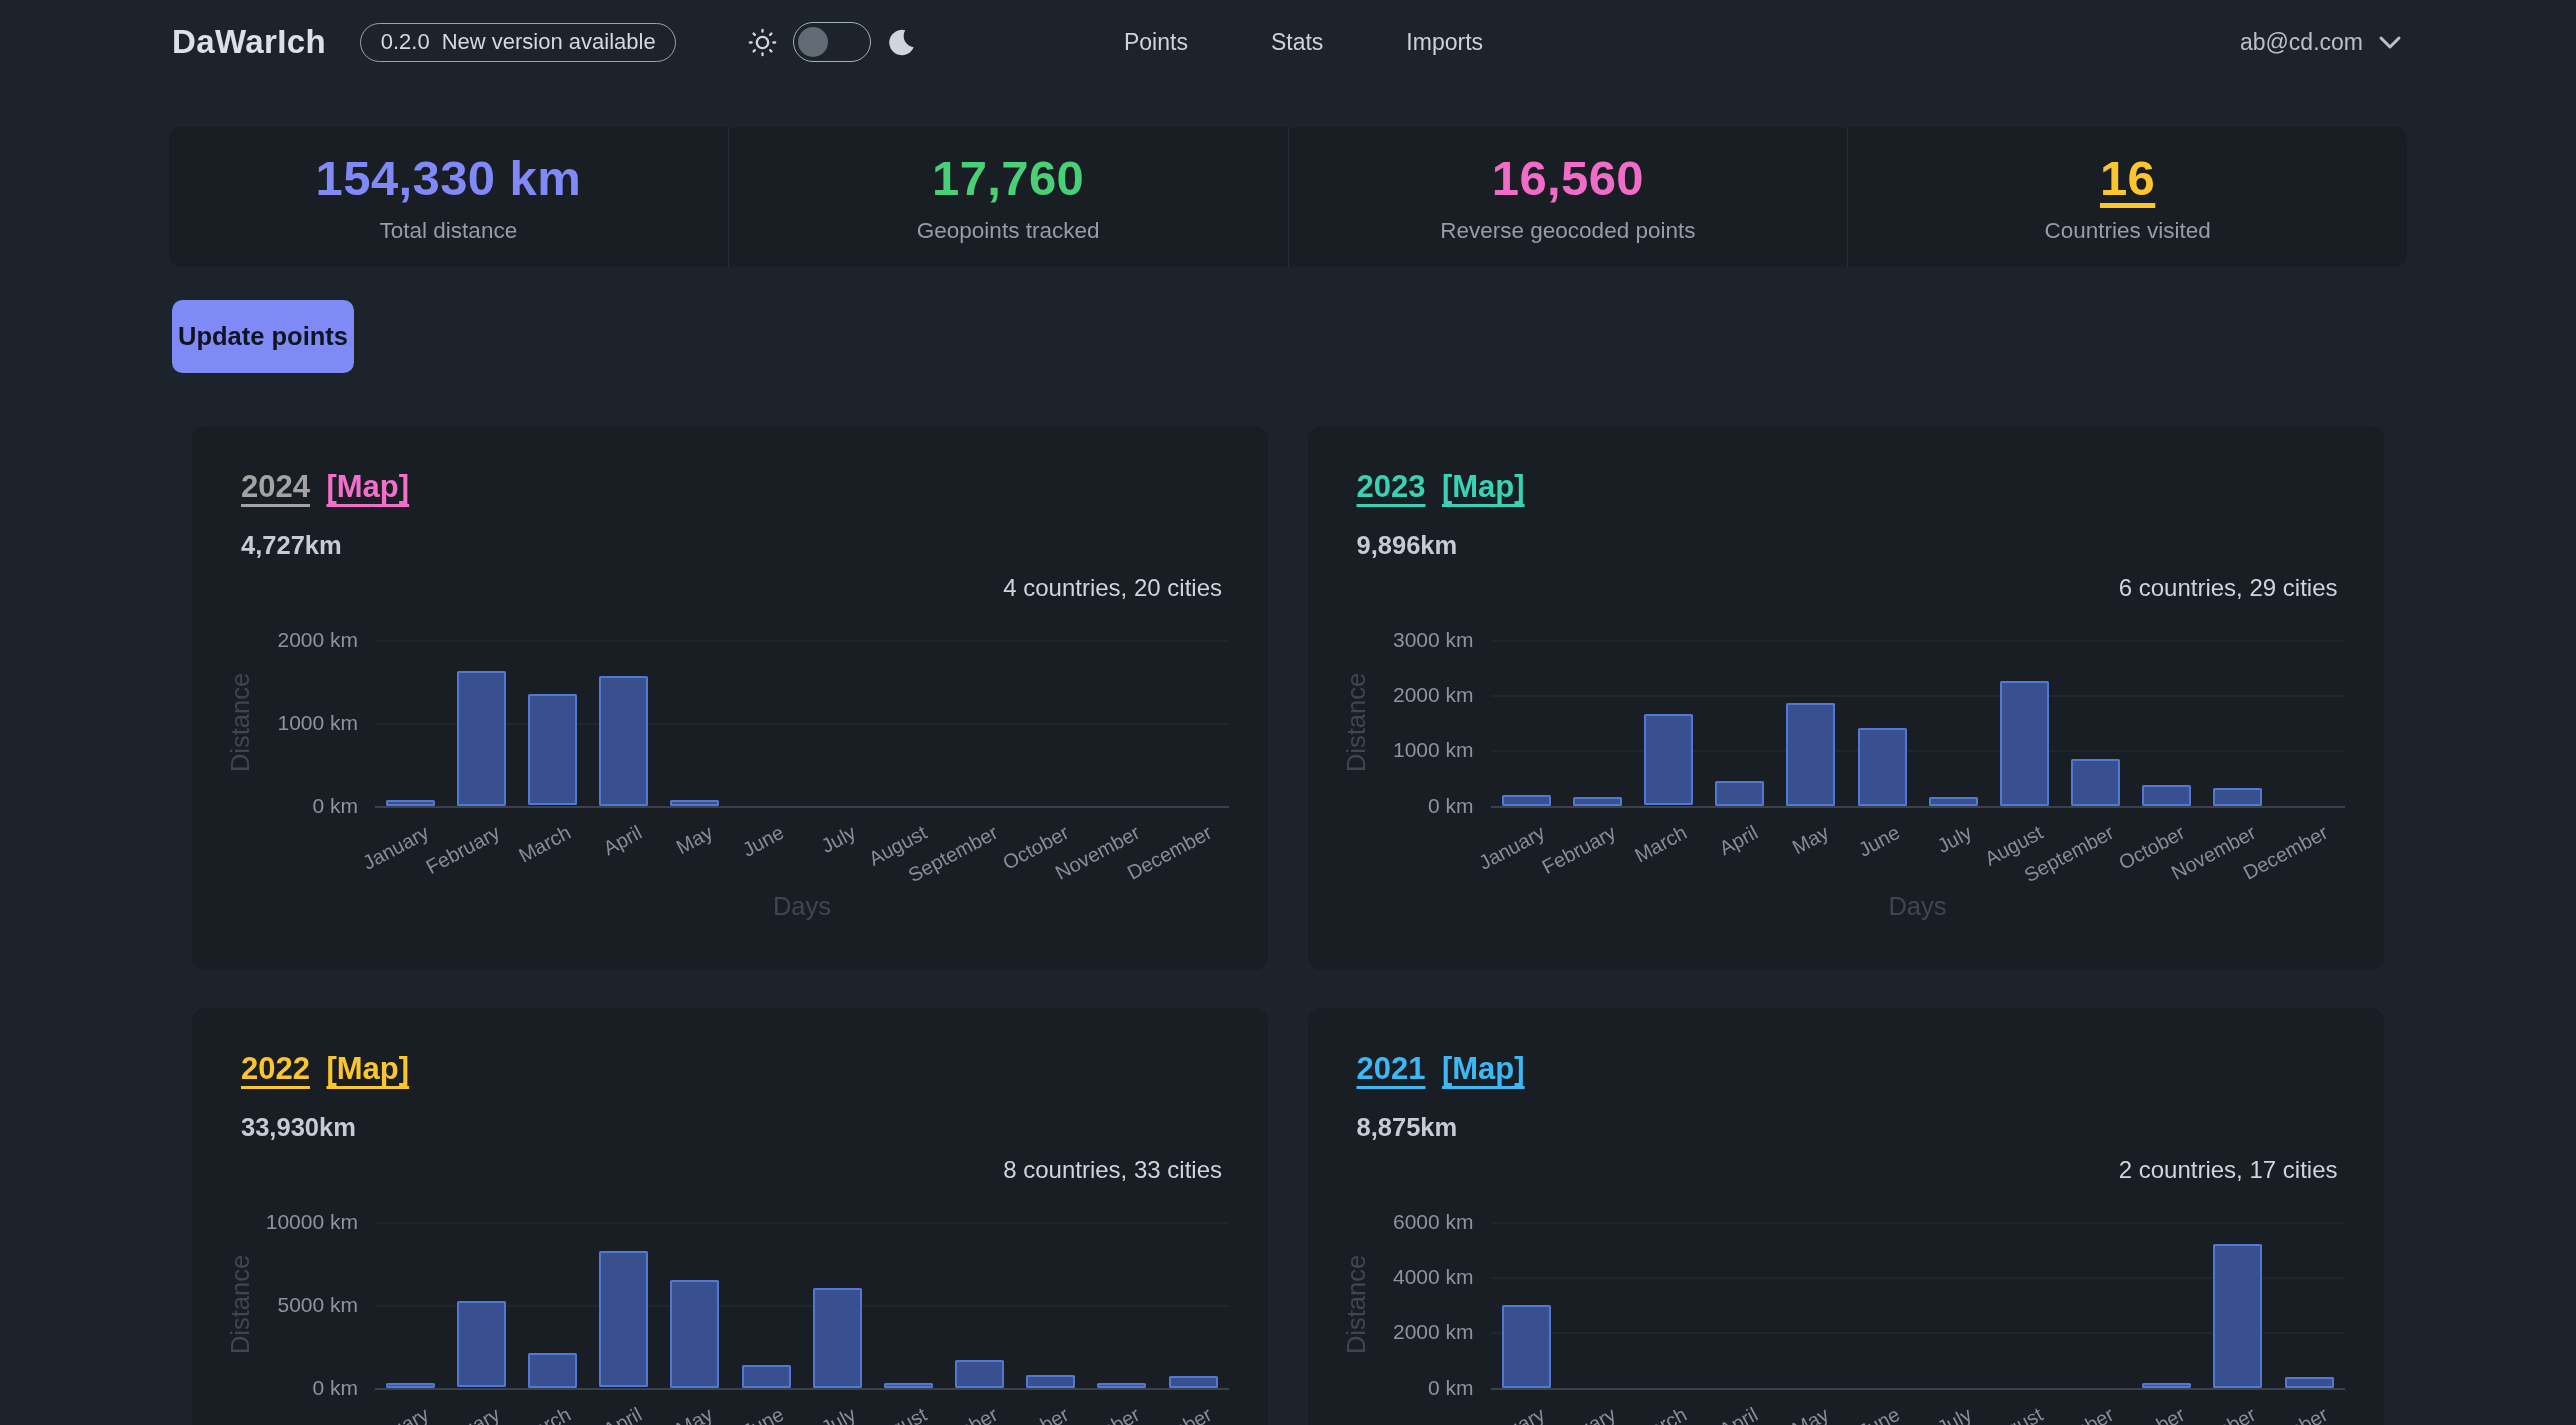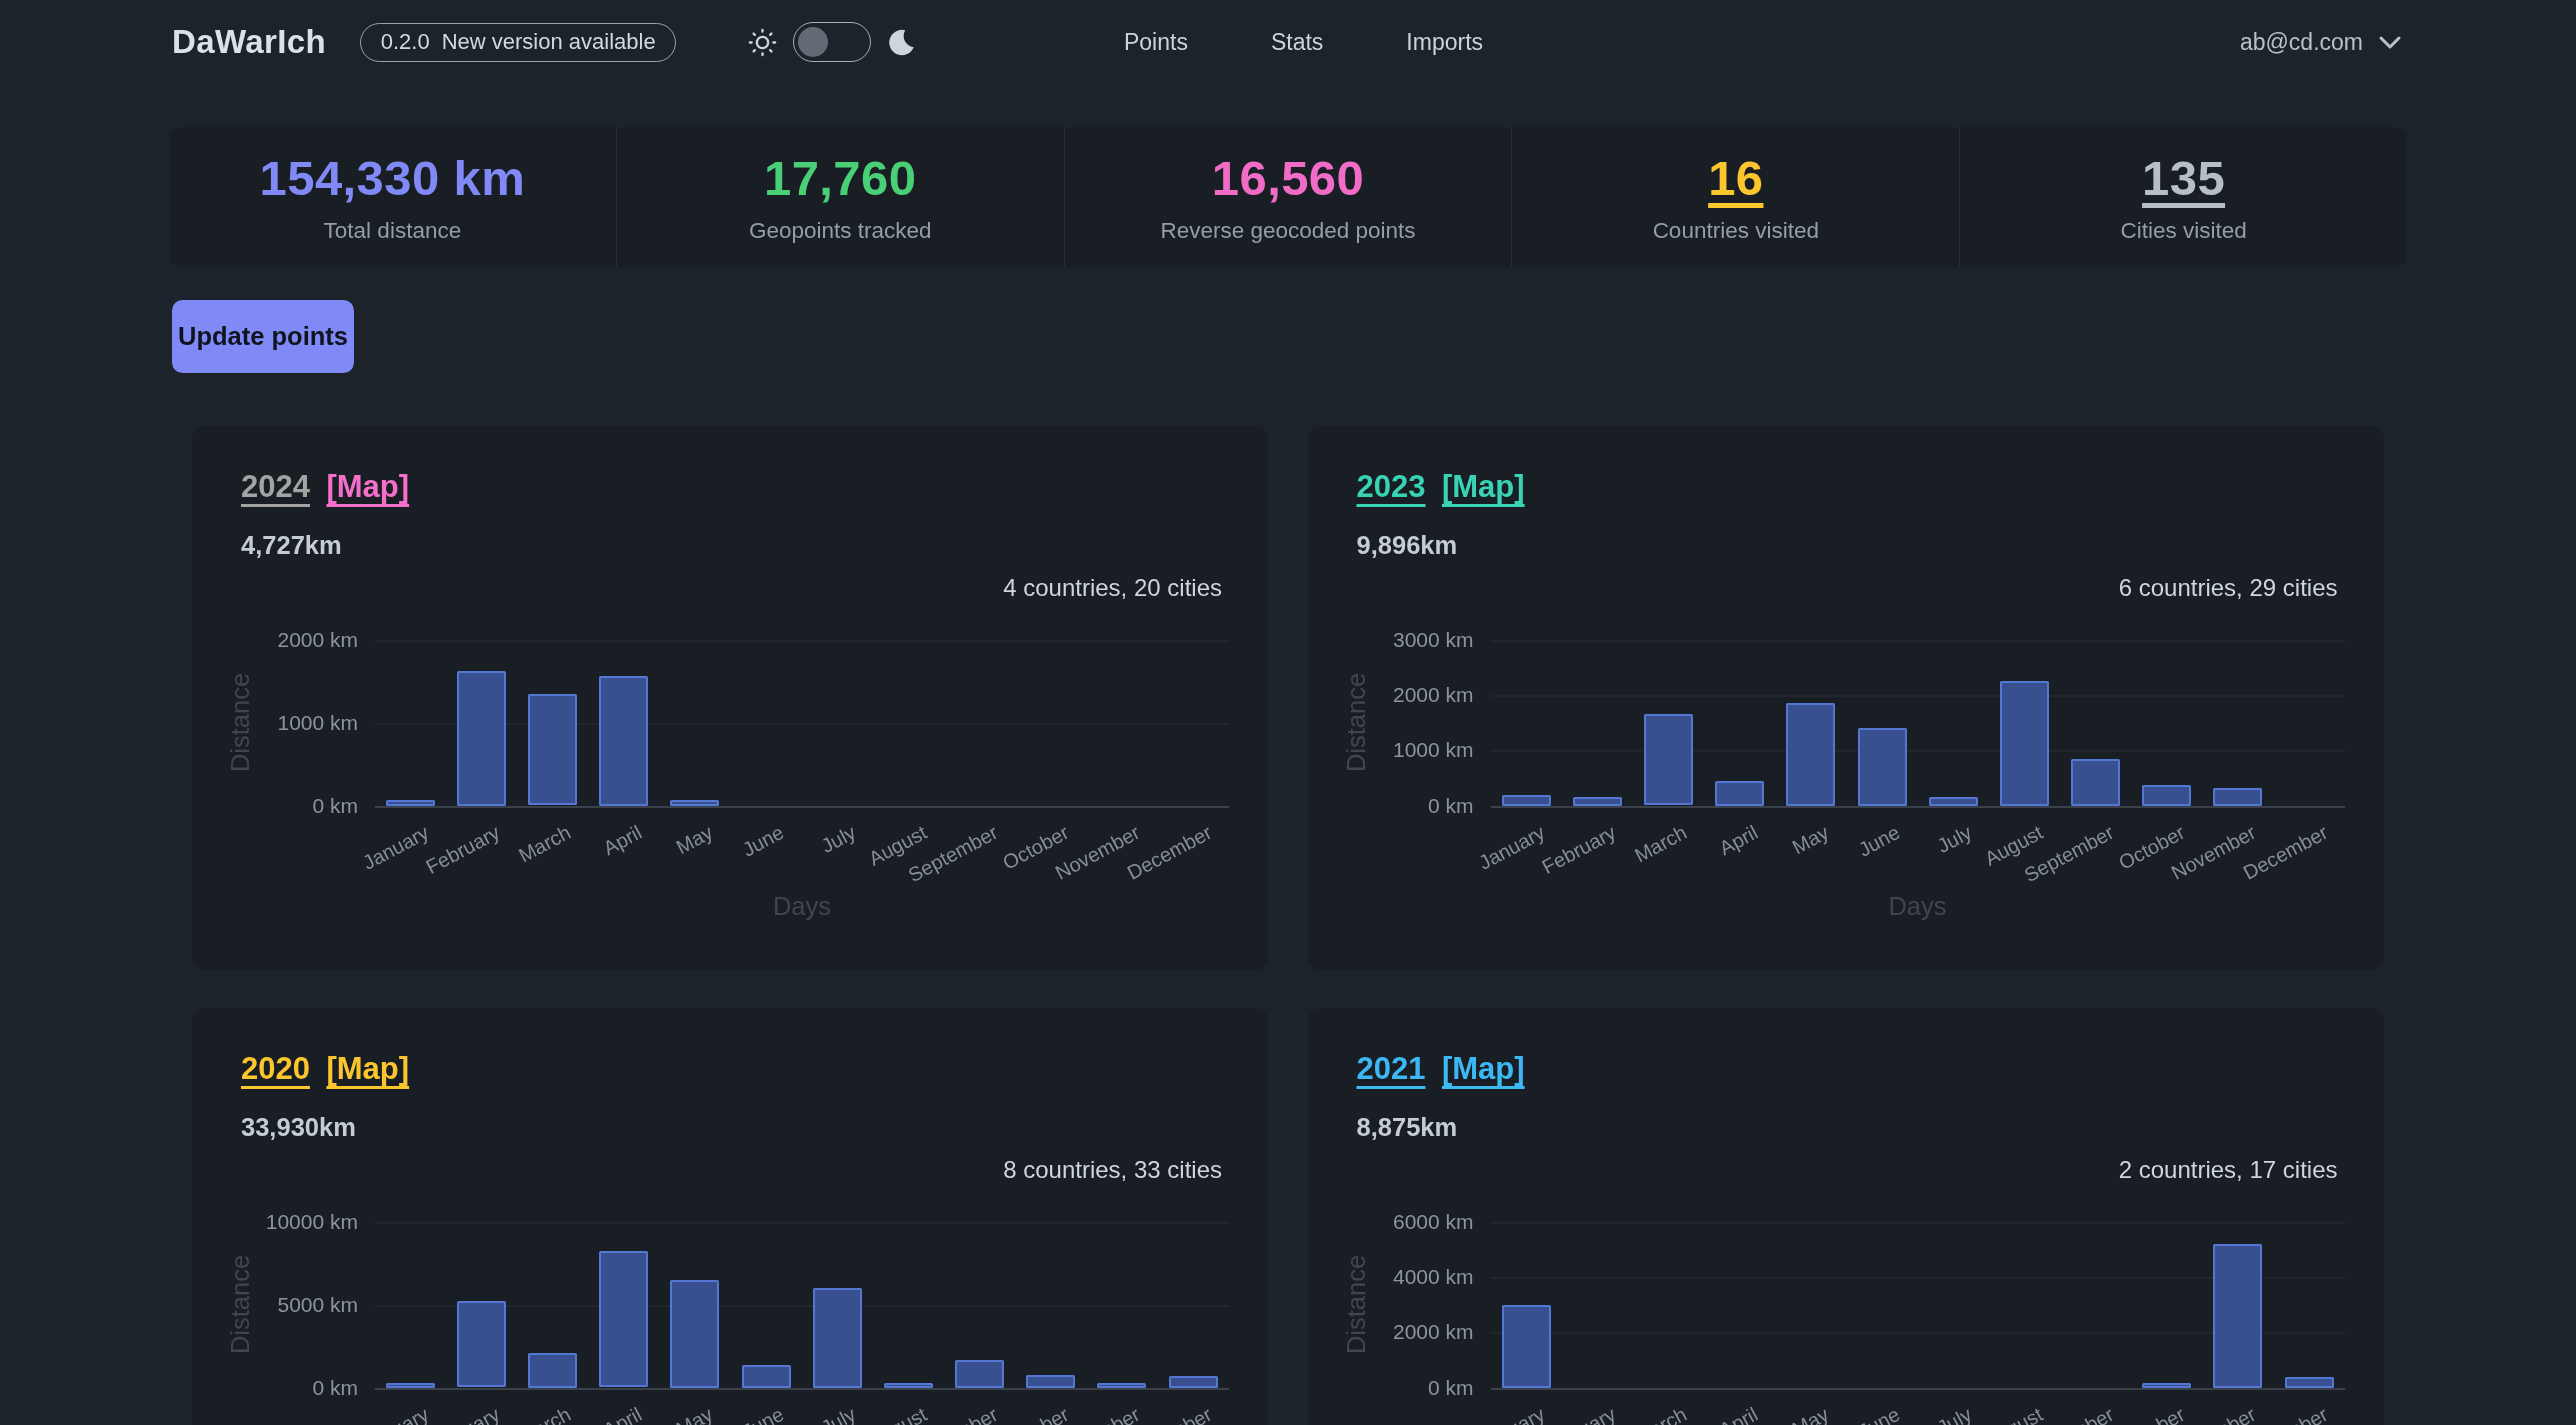--- a/index.html
+++ b/index.html
@@ -148,24 +148,20 @@
     <div class="stat-value" style="color: rgb(73, 207, 117);">17,760</div>
     <div class="stat-label">Geopoints tracked</div>
   </div>
   <div class="stat">
     <div class="stat-value" style="color: rgb(240, 108, 199);">16,560</div>
     <div class="stat-label">Reverse geocoded points</div>
   </div>
   <div class="stat">
     <div class="stat-value underlined" style="color: rgb(251, 198, 45);">16</div>
     <div class="stat-label">Countries visited</div>
-  </div>
-  <div class="stat">
-    <div class="stat-value underlined" style="color: rgb(182, 190, 200);">135</div>
-    <div class="stat-label">Cities visited</div>
   </div>
 </div>
 
 
 <button class="update-btn">Update points</button>
 
 
 <div class="cards">
   <div class="year-card">
       <div class="card-title"><a style="color: #a3a3a3;">2024</a><a class="maplink" style="color: rgb(243, 111, 201);">[Map]</a></div>
@@ -233,21 +229,21 @@
         <div class="xtick" style="left: 552px; top: 395px;">August</div>
         <div class="xtick" style="left: 623px; top: 395px;">September</div>
         <div class="xtick" style="left: 694px; top: 395px;">October</div>
         <div class="xtick" style="left: 765px; top: 395px;">November</div>
         <div class="xtick" style="left: 837px; top: 395px;">December</div>
         <div class="axis-title" style="left: 183px; width: 854px; top: 466px; text-align: center;">Days</div>
         <div class="axis-title" style="left: -27px; top: 282px; width: 150px; text-align: center; transform: rotate(-90deg);">Distance</div>
       </div>
     </div>
   <div class="year-card">
-      <div class="card-title"><a style="color: rgb(251, 198, 45);">2020</a><a class="maplink" style="color: rgb(251, 198, 45);">[Map]</a></div>
+      <div class="card-title"><a style="color: rgb(251, 198, 45);">2022</a><a class="maplink" style="color: rgb(251, 198, 45);">[Map]</a></div>
       <div class="card-total">33,930km</div>
       <div class="card-summary">8 countries, 33 cities</div>
       <div class="chart">
         <div class="ytick" style="top: 368px;">0 km</div>
         <div class="gridline" style="left: 183px; width: 854px; top: 297px;"></div>
         <div class="ytick" style="top: 285px;">5000 km</div>
         <div class="gridline" style="left: 183px; width: 854px; top: 214px;"></div>
         <div class="ytick" style="top: 202px;">10000 km</div>
         <div class="baseline" style="left: 183px; width: 854px; top: 380px;"></div>
         <div class="bar" style="left: 194px; top: 375px; width: 49px; height: 4.5px;"></div>

